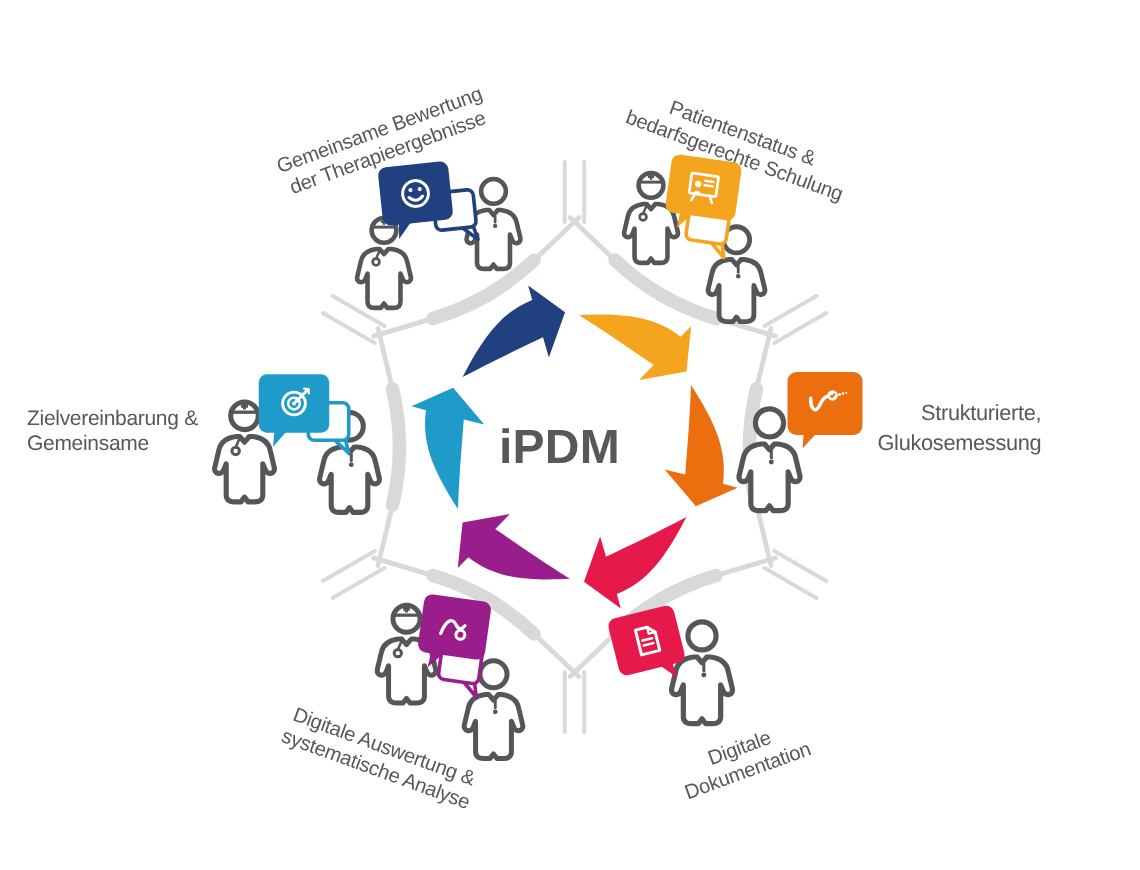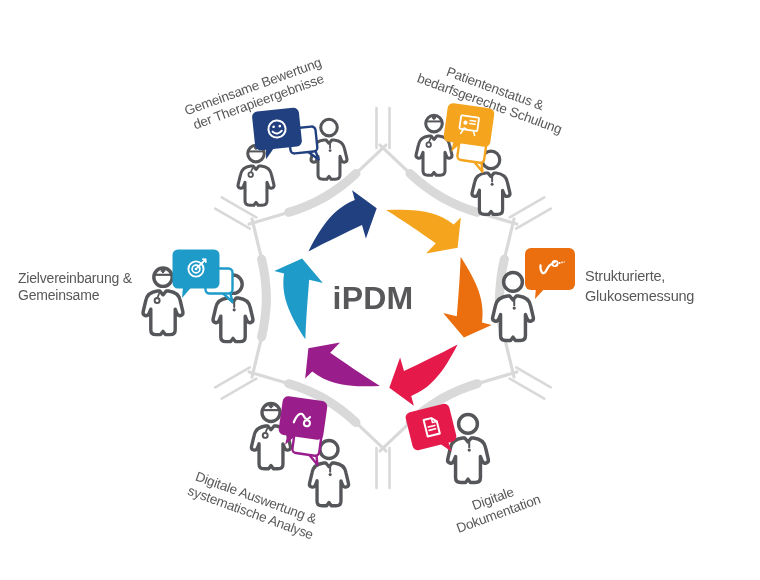--- a/index.html
+++ b/index.html
@@ -228,21 +228,21 @@
 <div class="label rot" style="left:256px;top:95px;transform:translate(-50%,-50%) rotate(-20deg);text-align:center;">
   <span>Gemeinsame Bewertung</span>
   <span>der Therapieergebnisse</span>
 </div>
 
 <div class="label rot" style="left:492px;top:97px;transform:translate(-50%,-50%) rotate(20deg);text-align:center;">
   <span>Patientenstatus &amp;</span>
   <span>bedarfsgerechte Schulung</span>
 </div>
 
-<div class="label" style="left:585px;top:266px;text-align:left;font-size:14.5px;line-height:1.38;">
+<div class="label" style="left:585px;top:266px;text-align:right;font-size:14.5px;line-height:1.38;">
   <span>Strukturierte,</span>
   <span>Glukosemessung</span>
 </div>
 
 <div class="label rot" style="left:496px;top:507px;transform:translate(-50%,-50%) rotate(-20deg);text-align:center;">
   <span>Digitale</span>
   <span>Dokumentation</span>
 </div>
 
 <div class="label rot" style="left:253px;top:506px;transform:translate(-50%,-50%) rotate(20deg);text-align:center;">

